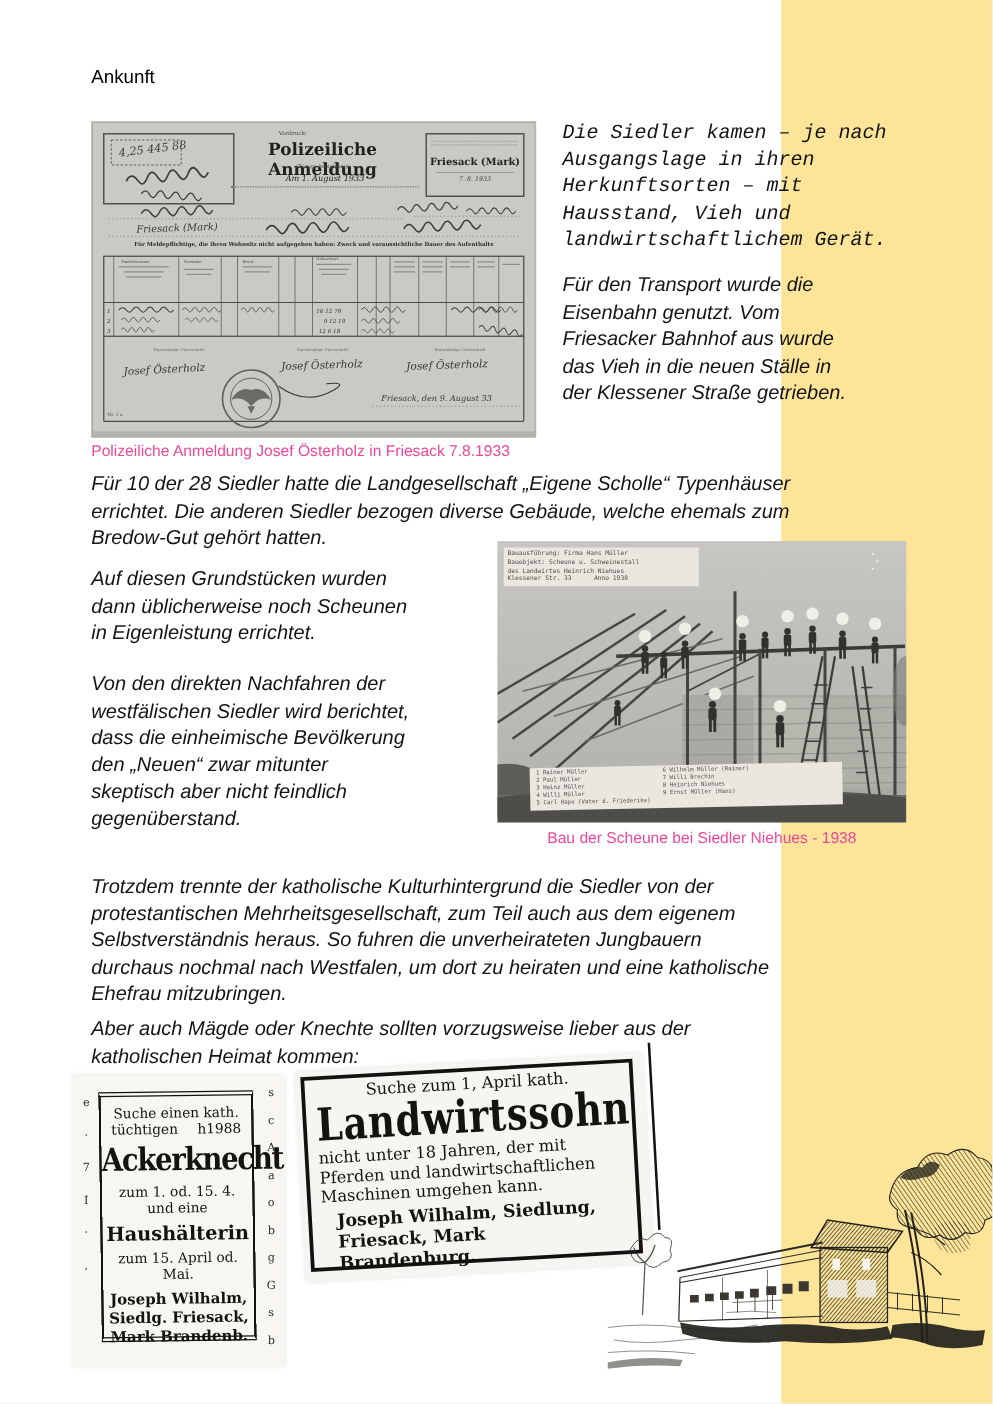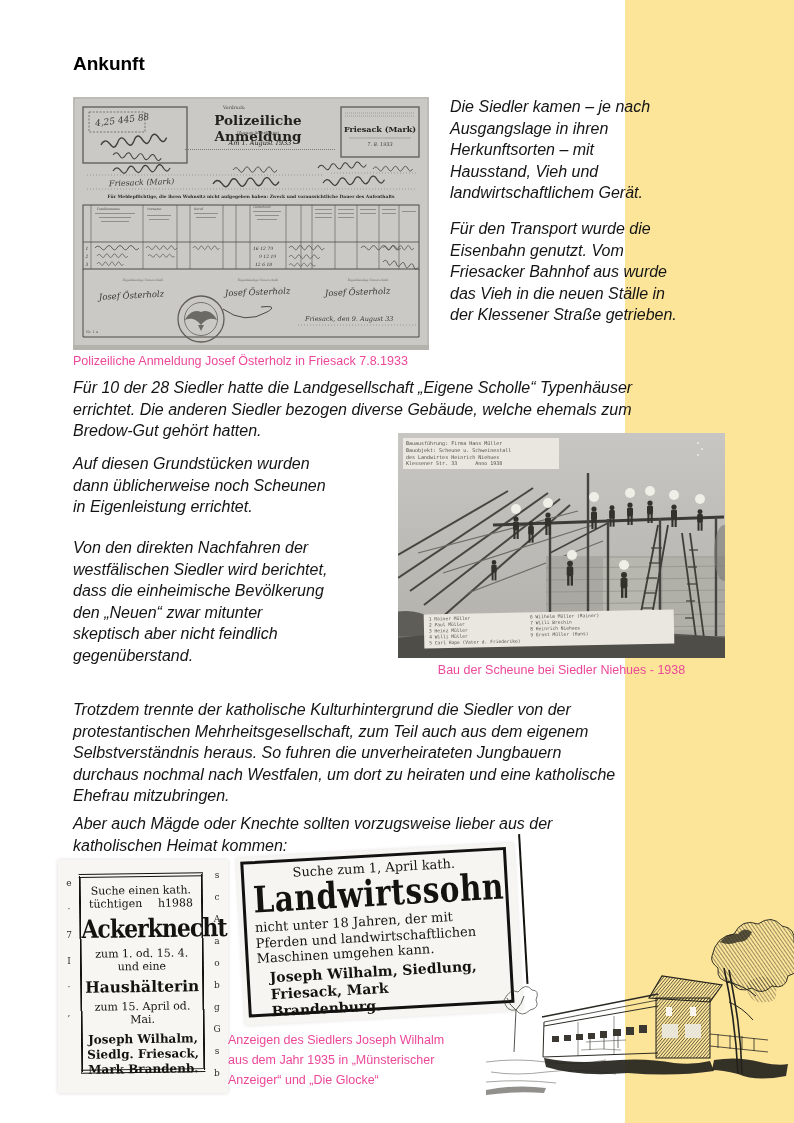--- a/index.html
+++ b/index.html
@@ -1,19 +1,19 @@
 <!DOCTYPE html>
 <html><head>
 <meta charset="utf-8">
 <style>
   html,body{margin:0;padding:0;background:#e8e8e8;}
   .page{position:relative;width:794px;height:1123px;background:#ffffff;overflow:hidden;
         font-family:"Liberation Sans",sans-serif;color:#111;}
   .band{position:absolute;left:625px;top:0;width:169px;height:1123px;background:#fce499;}
-  .title{position:absolute;left:73px;top:53px;margin:0;font-size:19px;font-weight:bold;color:#000;text-align:center;}
+  .title{position:absolute;left:73px;top:53px;margin:0;font-size:15px;font-weight:normal;color:#000;text-align:center;}
   .pre{white-space:pre-line;}
   .prew{white-space:pre-wrap;}
   .body-text{font-style:italic;font-size:16px;line-height:21.5px;color:#141414;margin:0;position:absolute;}
   .caption{position:absolute;font-size:12.5px;color:#ec4899;line-height:16px;}
 
   
   .form-wrap{position:absolute;left:73px;top:97px;width:356px;height:253px;background:#cac9c5;
              box-shadow:0 0 0 1px #b7b6b1 inset;}
   .form-wrap svg{position:absolute;left:0;top:0;}
   .f-ov{position:absolute;font-family:"DejaVu Serif",serif;color:#22211d;}
@@ -209,21 +209,21 @@
     <div class="f-ov f-dateline">Am 1. August 1933</div>
     <div class="f-ov f-stampno">4,25  445 88</div>
     <div class="f-ov f-office">Friesack (Mark)</div>
     <div class="f-ov f-officedate">7. 8. 1933</div>
     <div class="f-ov f-hand">Friesack (Mark)</div>
     <div class="f-ov f-notice">Für Meldepflichtige, die ihren Wohnsitz nicht aufgegeben haben: Zweck und voraussichtliche Dauer des Aufenthalts</div>
   </div>
 
   <div class="caption" style="left:73px;top:353px;">Polizeiliche Anmeldung Josef Österholz in Friesack 7.8.1933</div>
 
-  <p class="body-text pre" style="left:450px;top:96px;width:260px;">Die Siedler kamen – je nach
+  <p class="body-text pre" style="left:450px;top:96px;width:260px;font-family:Liberation Mono, monospace;">Die Siedler kamen – je nach
 Ausgangslage in ihren
 Herkunftsorten – mit
 Hausstand, Vieh und
 landwirtschaftlichem Gerät.</p>
   <p class="body-text pre" style="left:450px;top:218px;width:260px;">Für den Transport wurde die
 Eisenbahn genutzt. Vom
 Friesacker Bahnhof aus wurde
 das Vieh in die neuen Ställe in
 der Klessener Straße getrieben.</p>
 
@@ -409,23 +409,20 @@
       <div class="a2-l1">Suche zum 1, April kath.</div>
       <div class="a2-h">Landwirtssohn</div>
       <div class="a2-body pre">nicht unter 18 Jahren, der mit
 Pferden und landwirtschaftlichen
 Maschinen umgehen kann.</div>
       <div class="a2-sig pre">Joseph Wilhalm, Siedlung,
 Friesack, Mark Brandenburg.</div>
     </div>
   </div>
 
-  <div class="caption ads-caption pre">Anzeigen des Siedlers Joseph Wilhalm
-aus dem Jahr 1935 in „Münsterischer
-Anzeiger“ und „Die Glocke“</div>
 
   <div class="sketch">
     <svg viewBox="0 0 308 195" width="308" height="195">
       <defs>
         <pattern id="hatchD" width="2.4" height="2.4" patternUnits="userSpaceOnUse" patternTransform="rotate(40)">
           <line x1="0" y1="0" x2="0" y2="2.4" stroke="#23221c" stroke-width="1.1"></line>
         </pattern>
         <pattern id="hatchT" width="3" height="3" patternUnits="userSpaceOnUse" patternTransform="rotate(-35)">
           <line x1="0" y1="0" x2="0" y2="3" stroke="#23221c" stroke-width="0.9"></line>
         </pattern>

